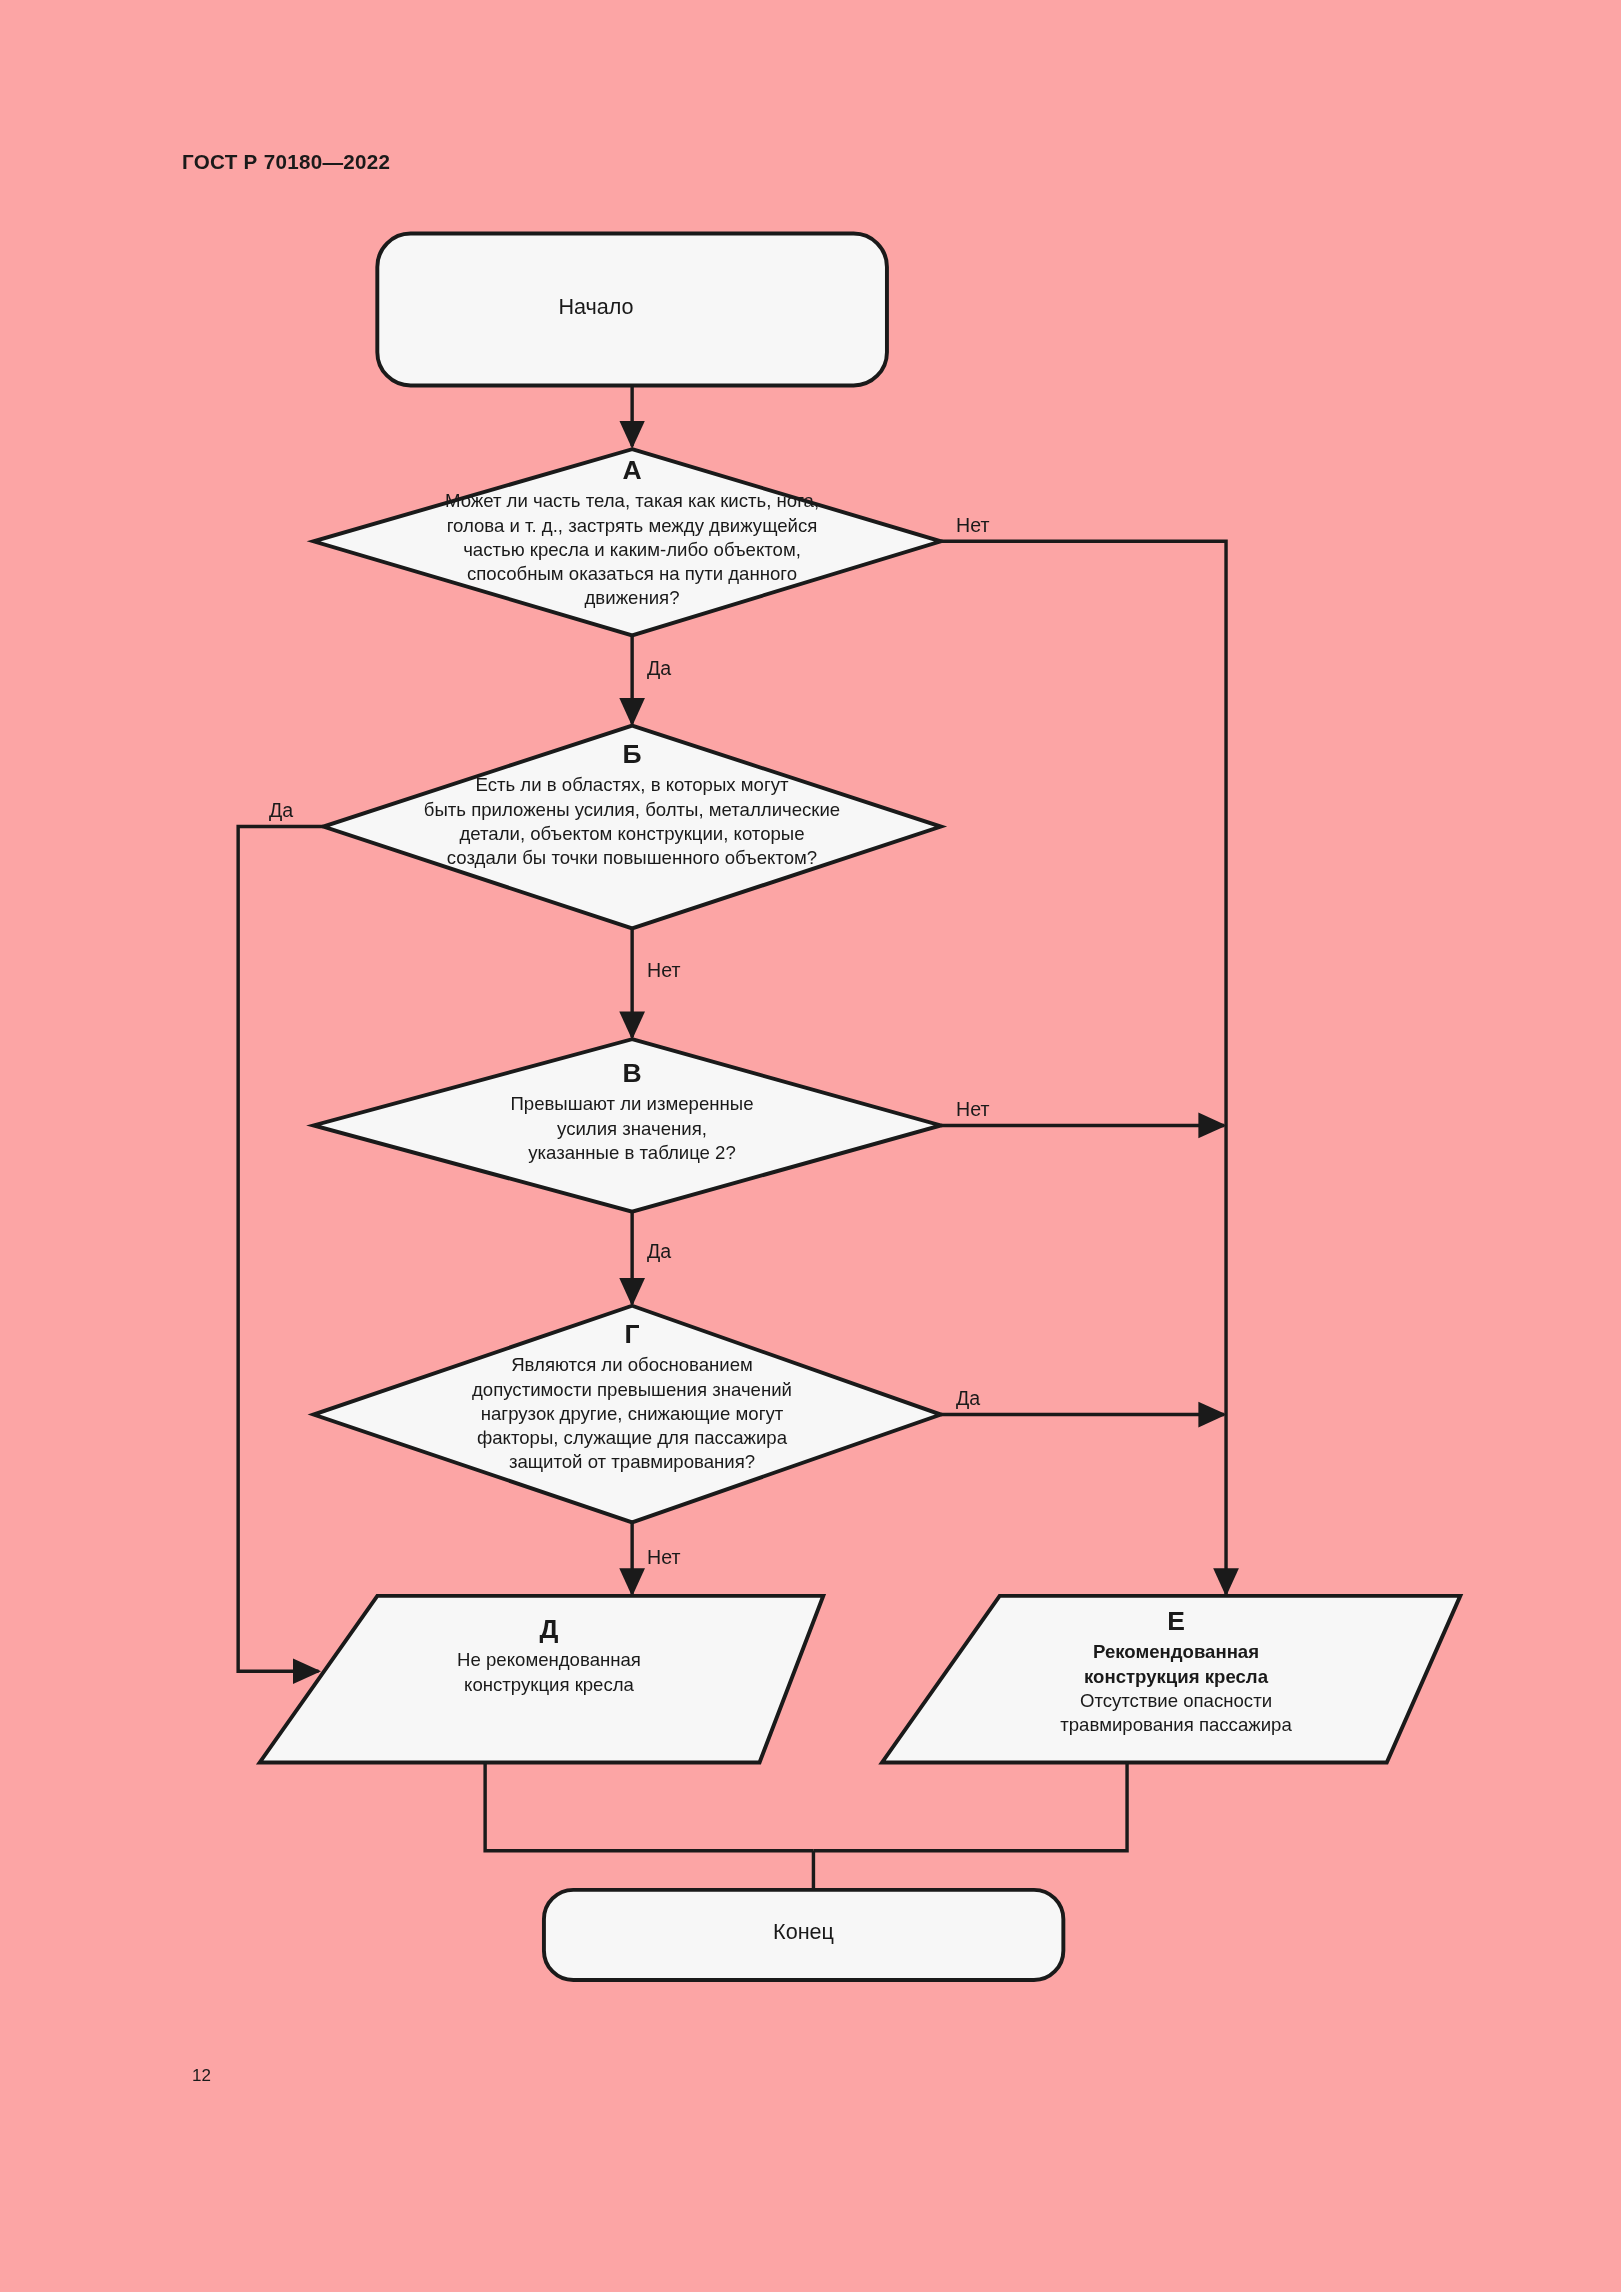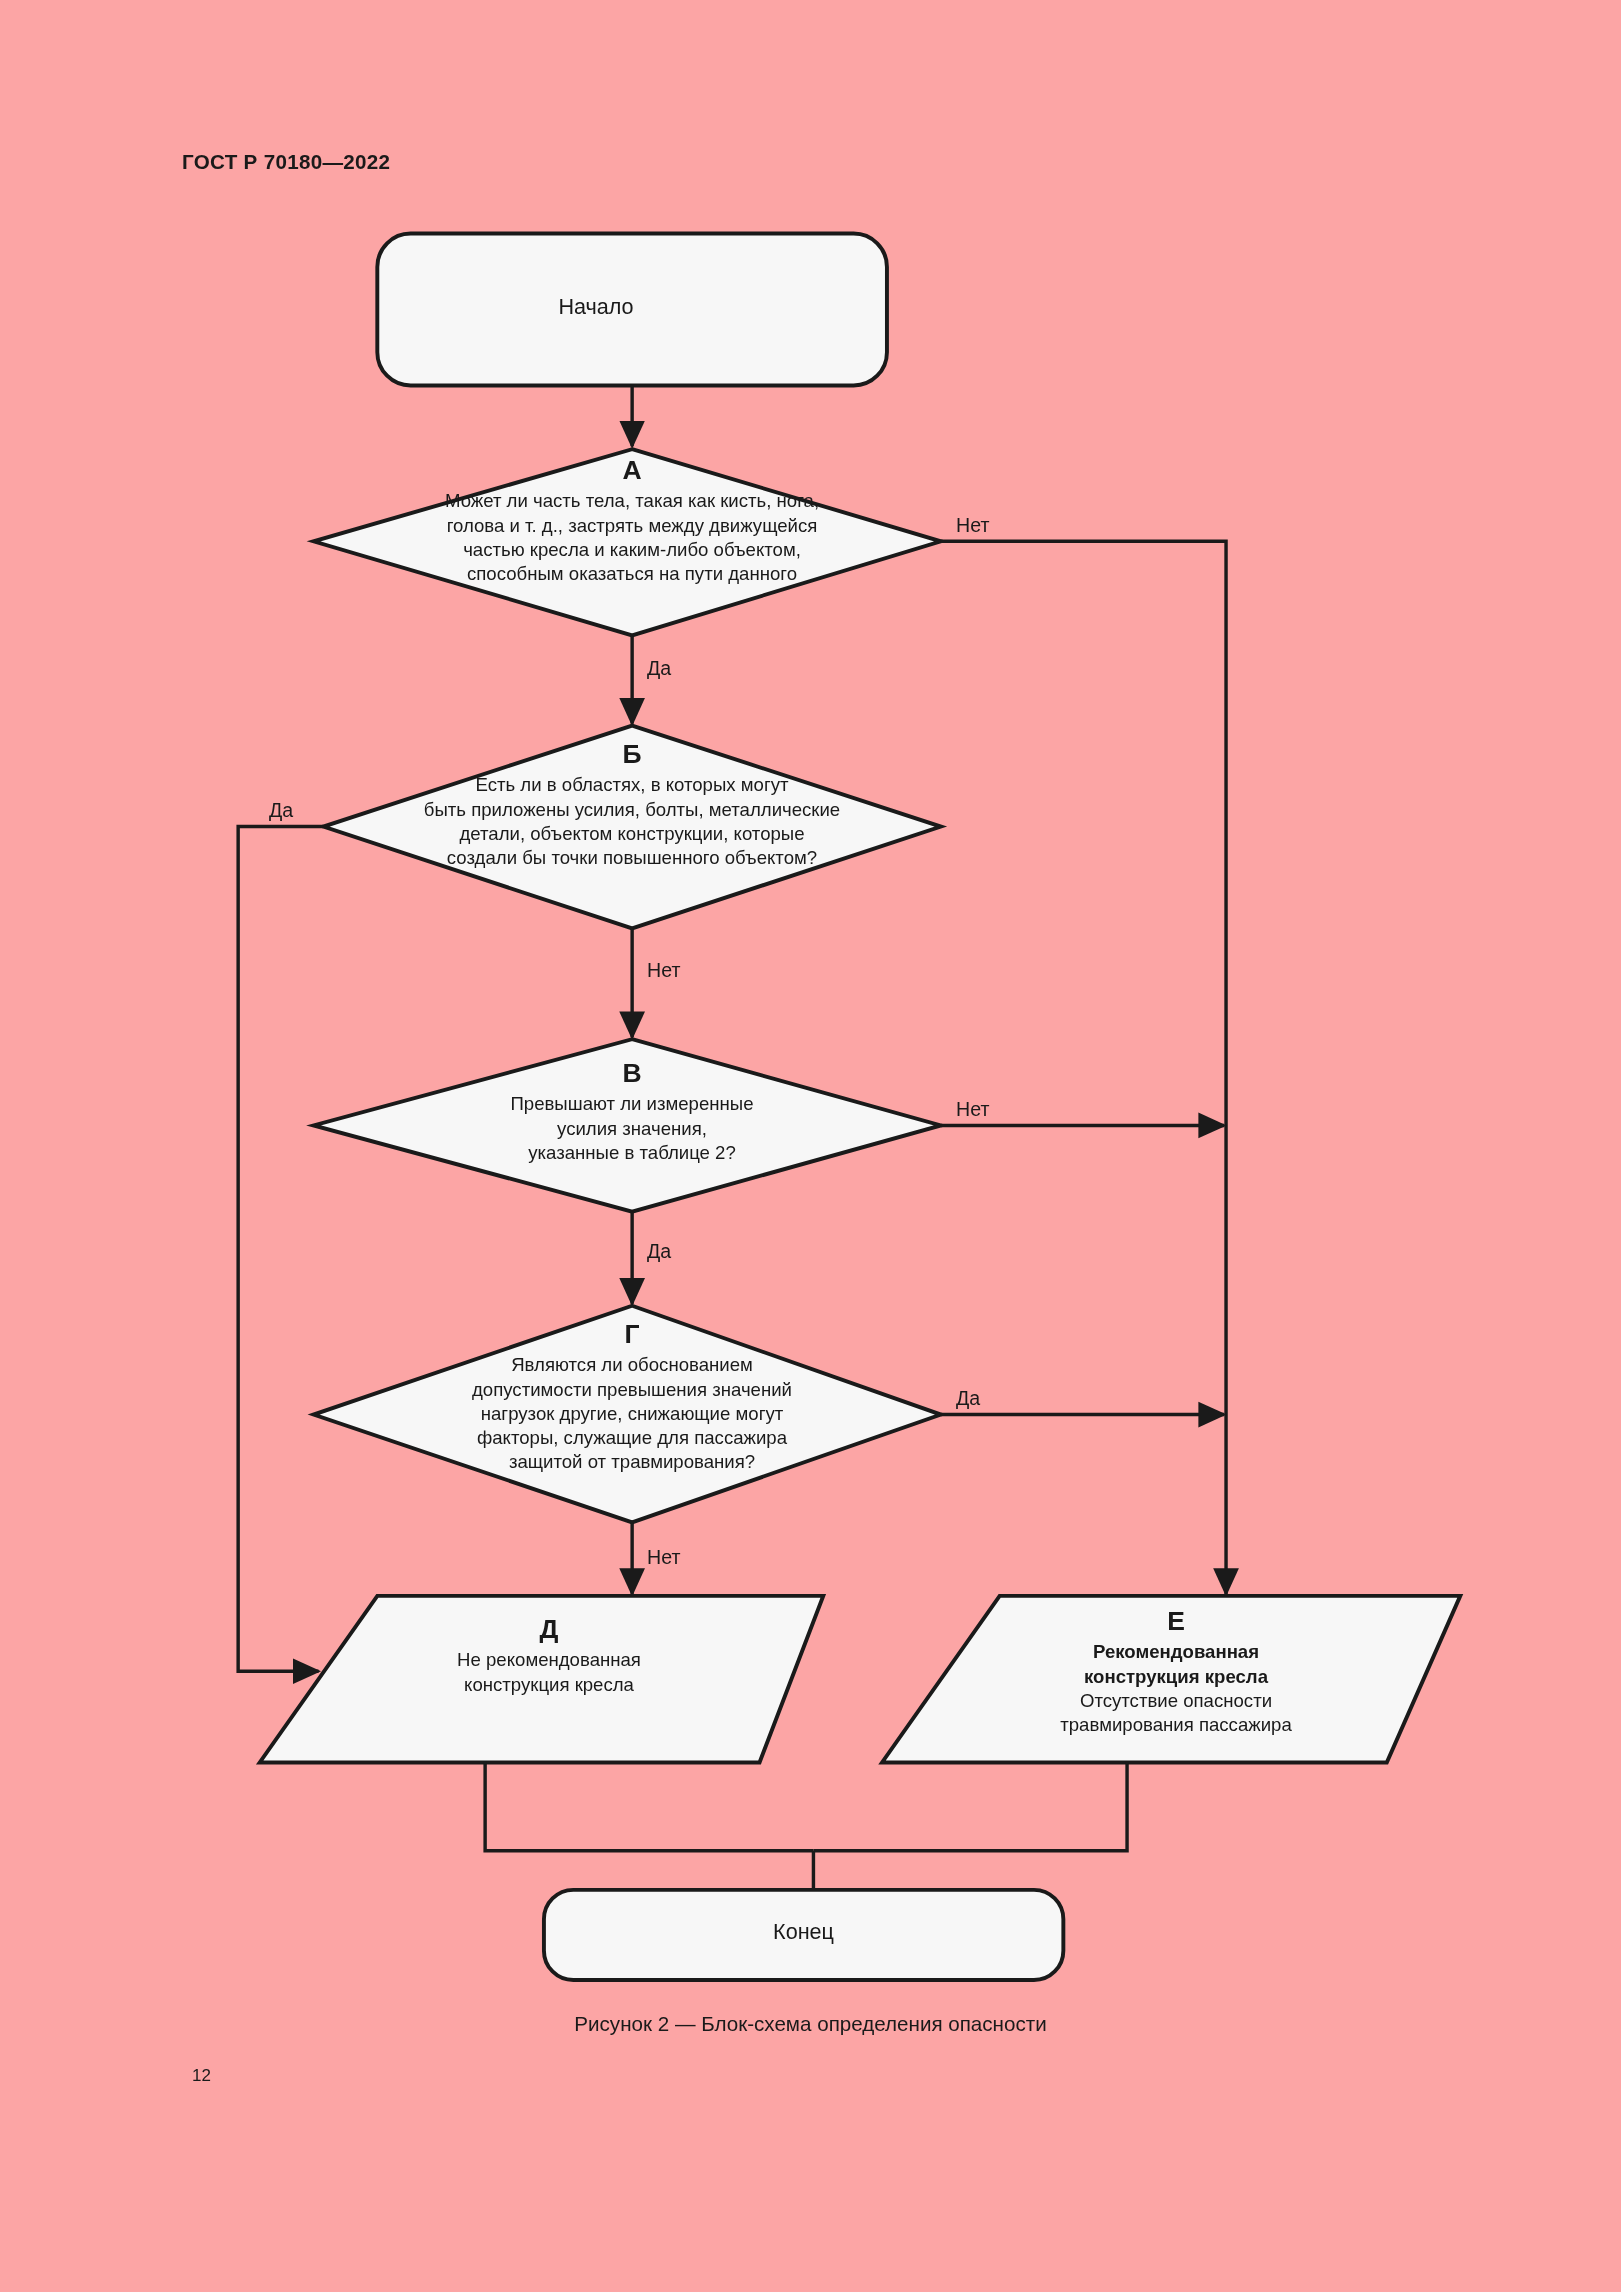--- a/index.html
+++ b/index.html
@@ -136,20 +136,21 @@
   </svg>
 
   <div class="term-text" style="left:377px; top:294px; width:438px;">Начало</div>
 
   <div class="node-text" style="left:289px; top:453px; width:686px;">
     <div class="node-letter">А</div>
     <div>Может ли часть тела, такая как кисть, нога,</div>
     <div>голова и т. д., застрять между движущейся</div>
     <div>частью кресла и каким-либо объектом,</div>
     <div>способным оказаться на пути данного</div>
+    <div>движения?</div>
   </div>
 
   <div class="node-text" style="left:289px; top:737px; width:686px;">
     <div class="node-letter">Б</div>
     <div>Есть ли в областях, в которых могут</div>
     <div>быть приложены усилия, болты, металлические</div>
     <div>детали, объектом конструкции, которые</div>
     <div>создали бы точки повышенного объектом?</div>
   </div>
 
@@ -187,18 +188,17 @@
 
   <div class="edge-label" style="left:956px; top:514px;">Нет</div>
   <div class="edge-label" style="left:647px; top:657px;">Да</div>
   <div class="edge-label" style="left:269px; top:799px;">Да</div>
   <div class="edge-label" style="left:647px; top:959px;">Нет</div>
   <div class="edge-label" style="left:956px; top:1098px;">Нет</div>
   <div class="edge-label" style="left:647px; top:1240px;">Да</div>
   <div class="edge-label" style="left:956px; top:1387px;">Да</div>
   <div class="edge-label" style="left:647px; top:1546px;">Нет</div>
 
-  <div class="figure-caption">Рисунок 2 — Блок-схема определения опасности</div>
 
   <div class="page-number">12</div>
 
 </div>
 
 
 </body></html>

